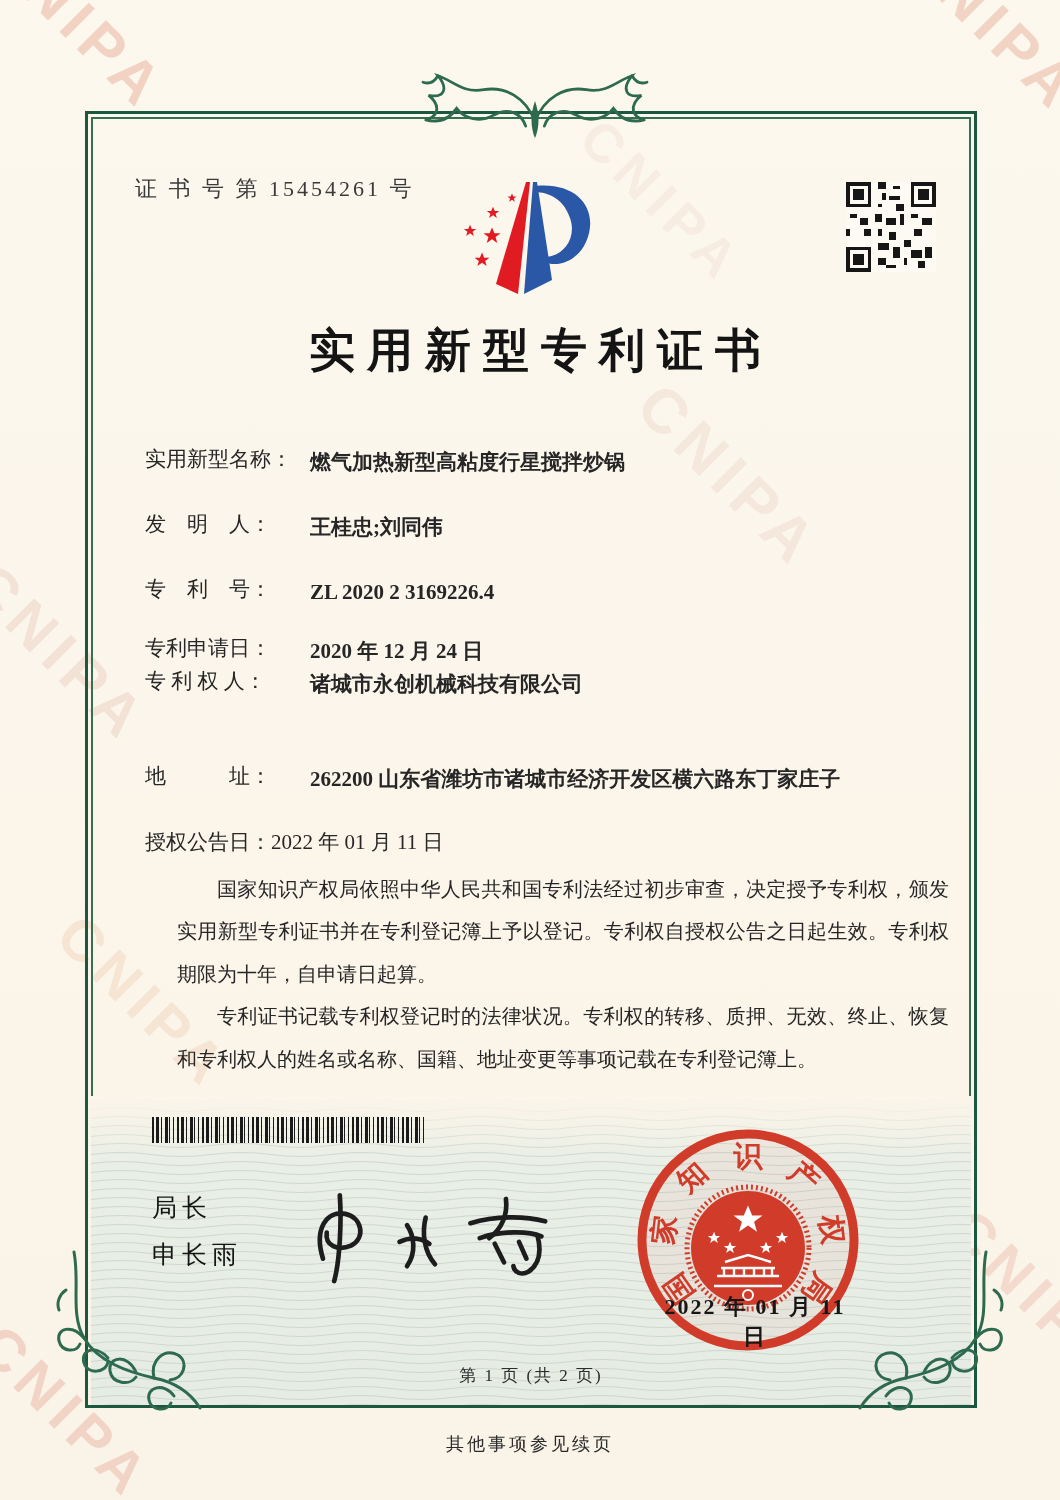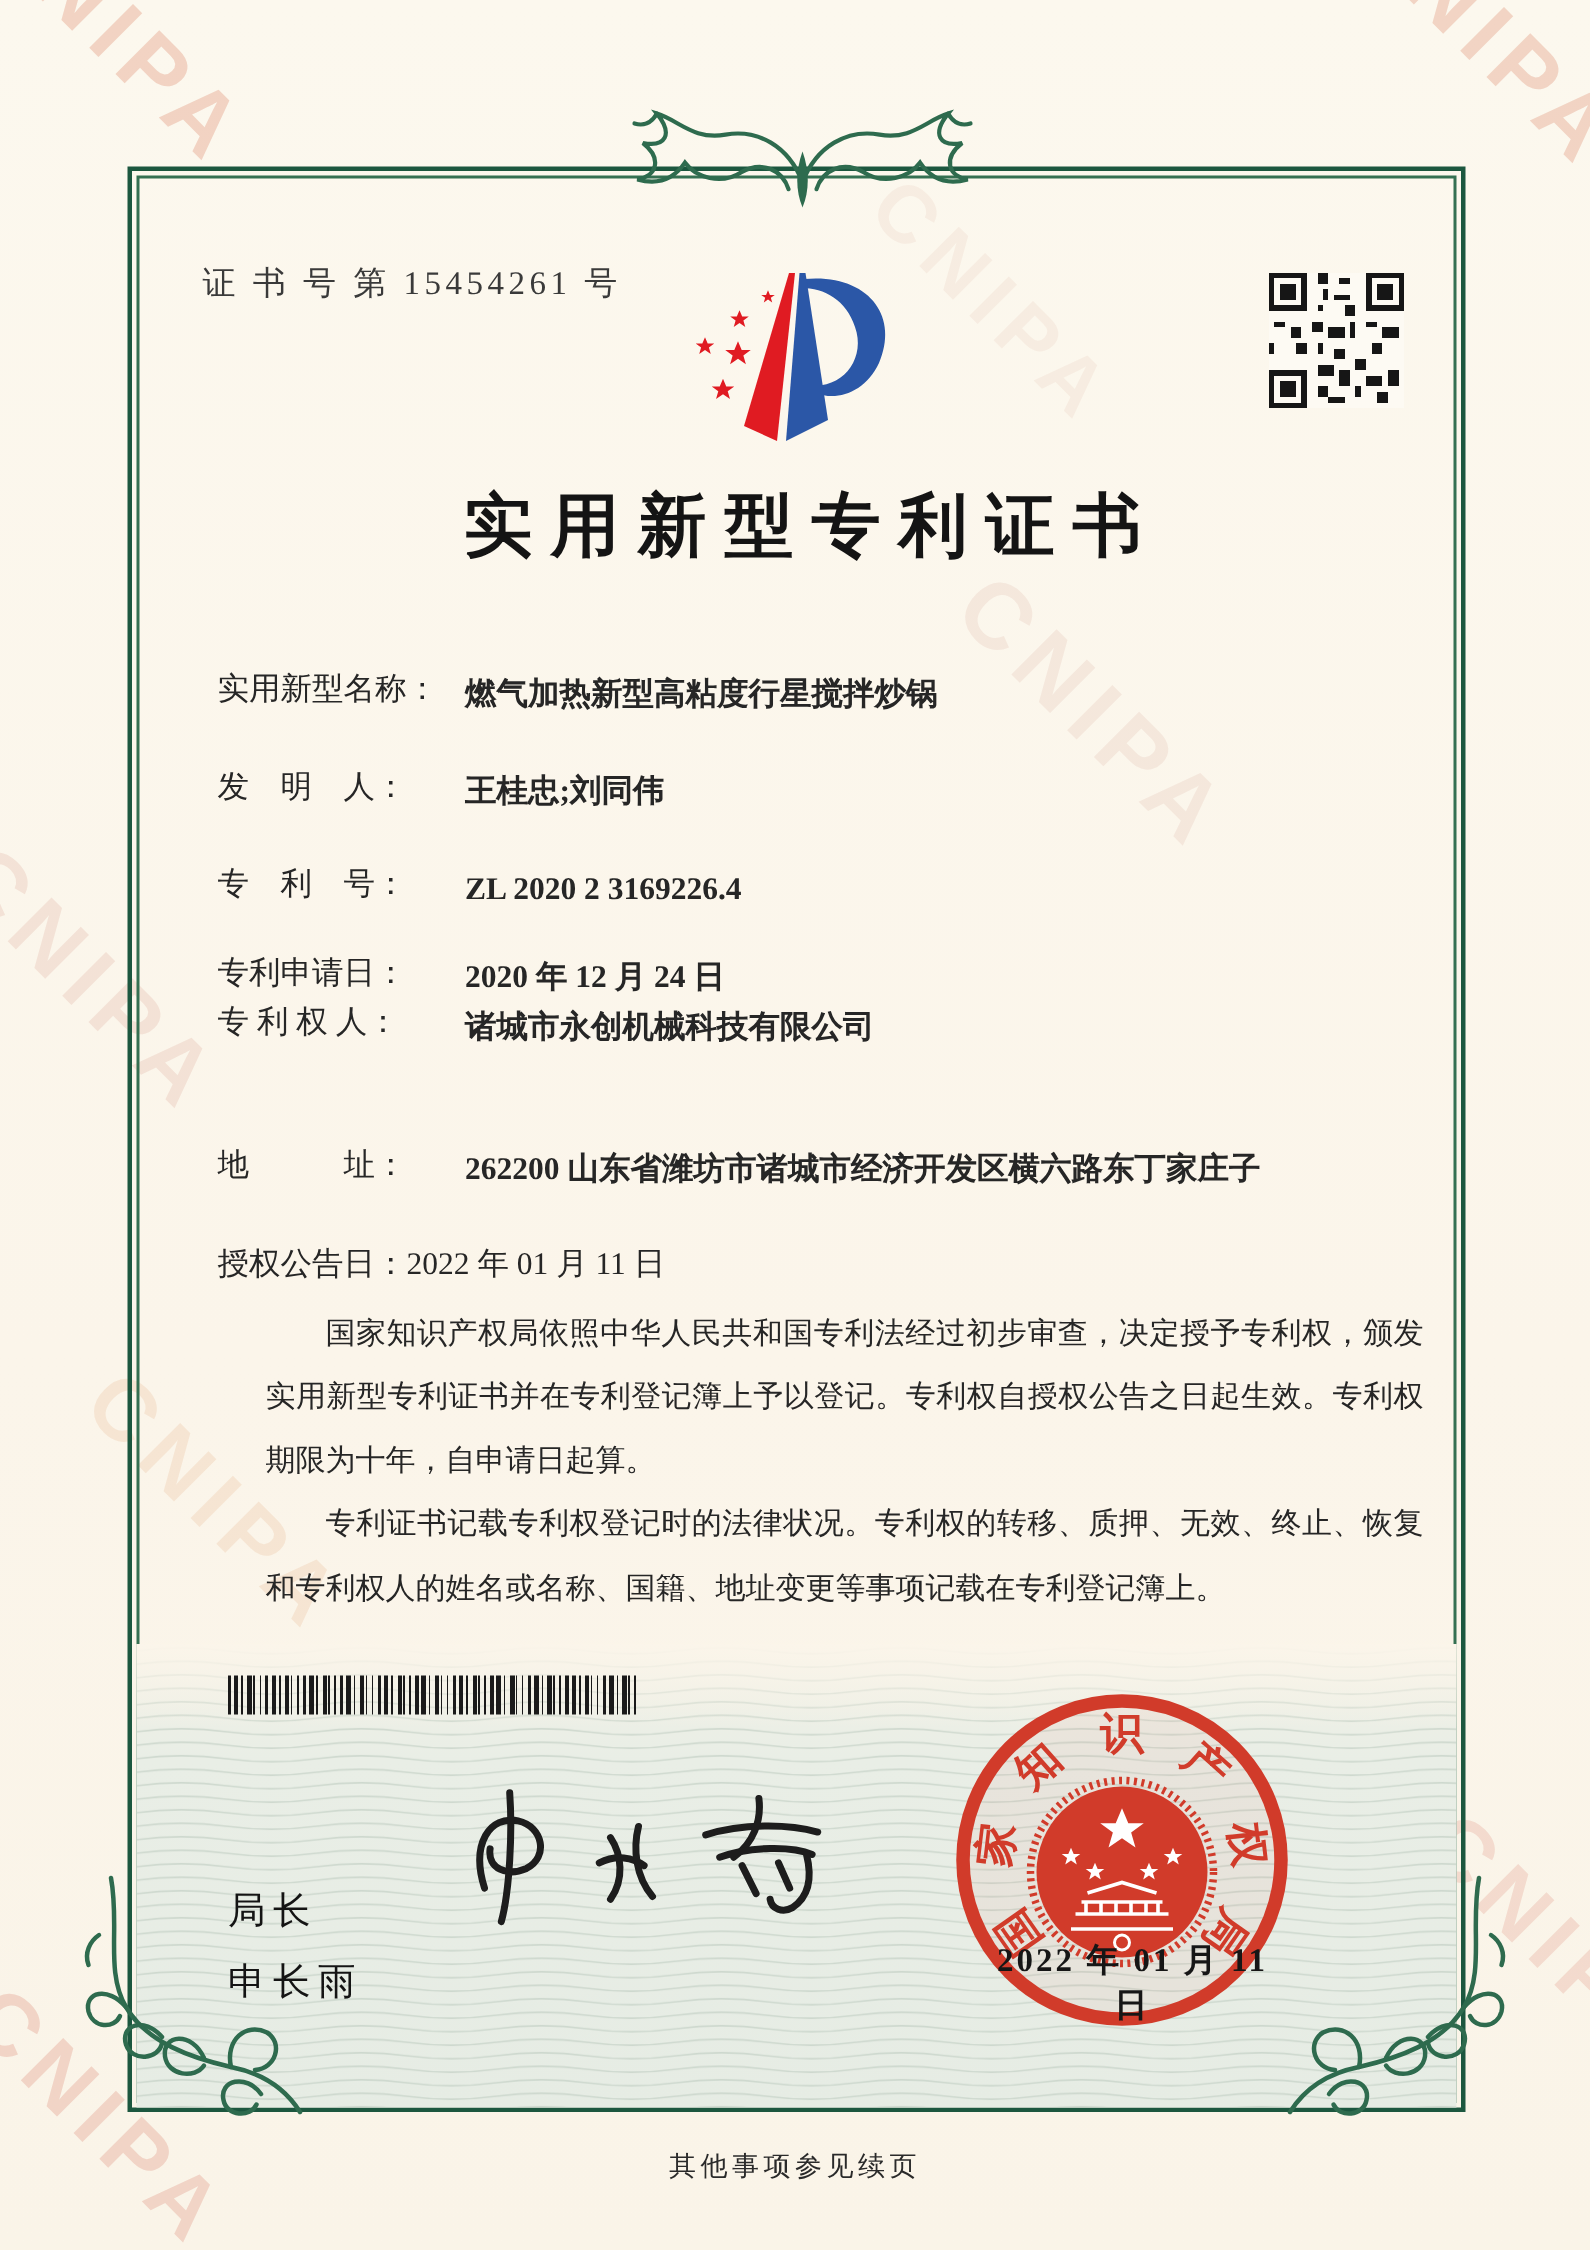--- a/index.html
+++ b/index.html
@@ -26,21 +26,21 @@
   .paras p{margin:0;text-indent:2em;}
   .greenzone{position:absolute;left:91px;top:1096px;width:880px;height:309px;
              background:linear-gradient(180deg,#f2f1e6 0%,#e9eee6 25%,#e6ece4 100%);}
   .greenzone .fade{position:absolute;left:0;top:0;width:100%;height:56px;
              background:linear-gradient(180deg,#fbf5ea,rgba(251,245,234,0));}
   .barcode{position:absolute;left:152px;top:1117px;width:272px;height:26px;
      background:repeating-linear-gradient(90deg,#1a1a1a 0 2px,transparent 2px 4px,
        #1a1a1a 4px 7px,transparent 7px 9px,#1a1a1a 9px 10px,transparent 10px 13px,
        #1a1a1a 13px 16px,transparent 16px 17px,#1a1a1a 17px 18px,transparent 18px 21px,
        #1a1a1a 21px 22px,transparent 22px 25px);}
-  .director{position:absolute;left:152px;top:1257px;font-size:25px;color:#141414;letter-spacing:5px;}
+  .director{position:absolute;left:152px;top:1191px;font-size:25px;color:#141414;letter-spacing:5px;}
   .director div{margin-bottom:14px;}
   .sig{position:absolute;left:295px;top:1178px;width:280px;height:125px;}
   .seal{position:absolute;left:632px;top:1124px;width:232px;height:232px;}
   .seal-date{position:absolute;left:655px;top:1292px;width:200px;text-align:center;
              font-size:22px;letter-spacing:2px;color:#161616;font-weight:700;}
   .pageinfo{position:absolute;left:85px;top:1364px;width:892px;text-align:center;
             font-size:17px;letter-spacing:2px;color:#2c2c2c;}
   .footnote{position:absolute;left:0;top:1432px;width:1060px;text-align:center;
             font-size:18px;letter-spacing:3px;color:#2a2a2a;}
   .ornament{position:absolute;left:395px;top:64px;width:280px;height:100px;}
@@ -254,16 +254,17 @@
       <path d="M22,2 C28,34 18,64 32,88 C46,112 76,122 102,128 C122,132 138,142 148,158"></path>
       <path d="M32,88 C20,74 4,78 7,91 C10,102 24,103 28,94"></path>
       <path d="M56,108 C44,94 28,100 32,113 C36,125 54,123 56,112"></path>
       <path d="M84,122 C76,104 56,106 58,121 C60,134 78,136 84,127"></path>
       <path d="M102,128 C98,110 112,98 126,105 C137,112 132,129 118,130"></path>
       <path d="M122,146 C112,132 94,137 97,150 C99,161 115,162 119,153"></path>
       <path d="M14,40 C8,44 4,52 7,60"></path>
     </g>
   </svg>
 
+  <div class="pageinfo">第 1 页 (共 2 页)</div>
 
   <div class="footnote">其他事项参见续页</div>
 
 </div>
 
 </body></html>

